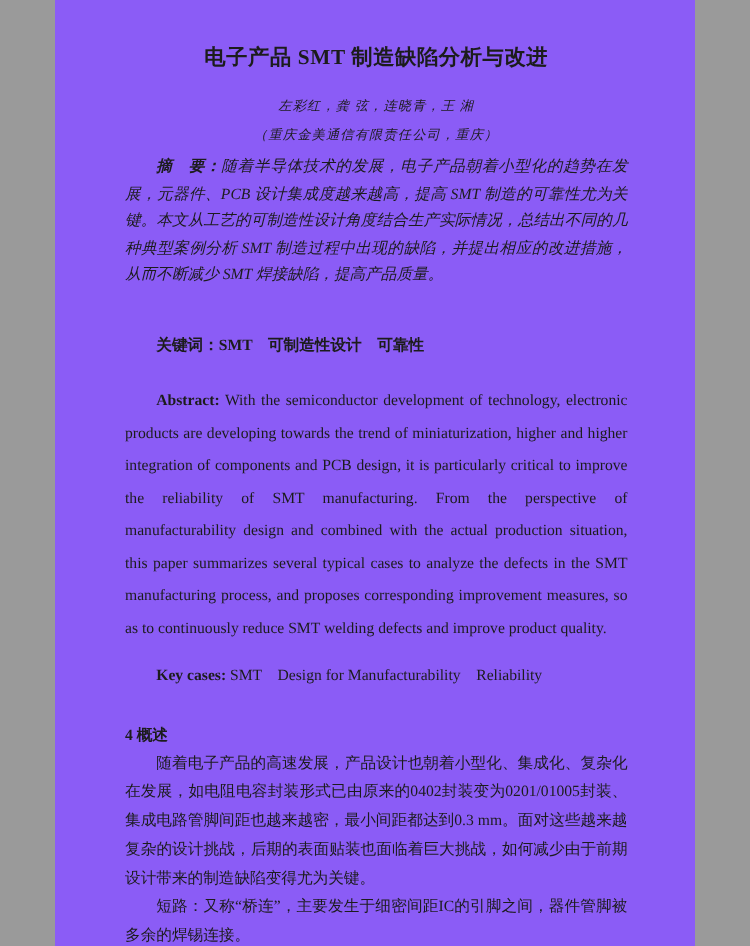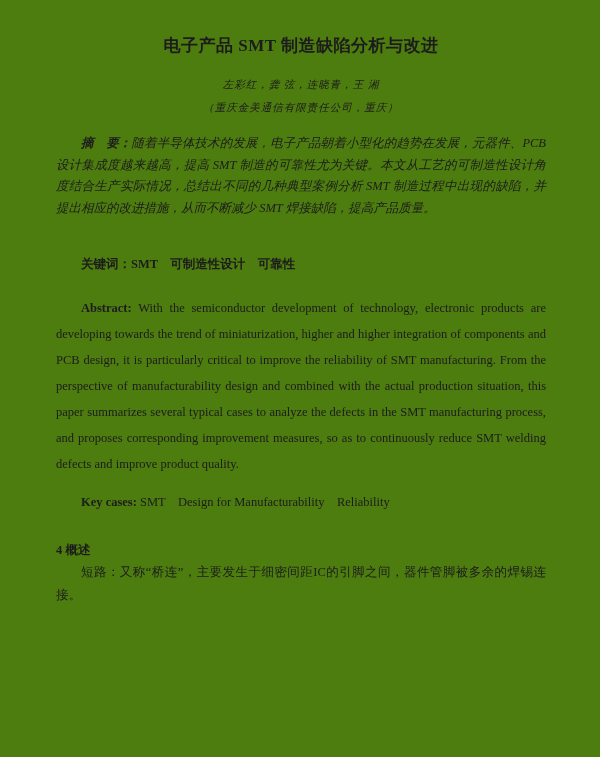--- a/index.html
+++ b/index.html
@@ -2,24 +2,24 @@
 <html><head>
 <meta charset="utf-8">
 <style>
   html, body {
     margin: 0;
     padding: 0;
     background: #9a9a9a;
   }
   .page {
     position: relative;
-    width: 600px;
+    width: 512px;
     height: 757px;
     margin: 0 auto;
-    background: #4d7c0f;
+    background: #8b5cf6;
     box-sizing: border-box;
     padding: 26px 54px 8px 56px;
     font-family: "Liberation Serif", "DejaVu Serif", serif;
     color: #1c1c1c;
     overflow: hidden;
   }
   .doc-title {
     text-align: center;
     font-weight: bold;
     font-size: 17px;
@@ -41,21 +41,21 @@
     letter-spacing: 1px;
   }
   .para {
     font-size: 12.5px;
     line-height: 21.5px;
     text-align: justify;
     text-indent: 2em;
     margin: 0;
   }
   .abstract-cn {
-    margin-top: 18px;
+    margin-top: 8px;
     font-style: italic;
   }
   .keywords-cn {
     margin-top: 35px;
     font-weight: bold;
     font-style: normal;
     line-height: 21px;
   }
   .abstract-en {
     margin-top: 20px;
@@ -93,17 +93,18 @@
   <p class="para abstract-cn"><span class="bold">摘　要：</span><span>随着半导体技术的发展，电子产品朝着小型化的趋势在发展，元器件、PCB 设计集成度越来越高，提高 SMT 制造的可靠性尤为关键。本文从工艺的可制造性设计角度结合生产实际情况，总结出不同的几种典型案例分析 SMT 制造过程中出现的缺陷，并提出相应的改进措施，从而不断减少 SMT 焊接缺陷，提高产品质量。</span></p>
 
   <p class="para keywords-cn"><span>关键词：</span><span class="preserve">SMT　可制造性设计　可靠性</span></p>
 
   <p class="para abstract-en"><span class="bold">Abstract:</span><span> With the semiconductor development of technology, electronic products are developing towards the trend of miniaturization, higher and higher integration of components and PCB design, it is particularly critical to improve the reliability of SMT manufacturing. From the perspective of manufacturability design and combined with the actual production situation, this paper summarizes several typical cases to analyze the defects in the SMT manufacturing process, and proposes corresponding improvement measures, so as to continuously reduce SMT welding defects and improve product quality.</span></p>
 
   <p class="para keywords-en"><span class="bold">Key cases:</span><span class="preserve"> SMT    Design for Manufacturability    Reliability</span></p>
 
   <p class="para section-heading">4 概述</p>
 
+  <p class="para body-para">随着电子产品的高速发展，产品设计也朝着小型化、集成化、复杂化在发展，如电阻电容封装形式已由原来的0402封装变为0201/01005封装、集成电路管脚间距也越来越密，最小间距都达到0.3 mm。面对这些越来越复杂的设计挑战，后期的表面贴装也面临着巨大挑战，如何减少由于前期设计带来的制造缺陷变得尤为关键。</p>
 
 
   <p class="para body-para">短路：又称“桥连”，主要发生于细密间距IC的引脚之间，器件管脚被多余的焊锡连接。</p>
 
 </div>
 
 </body></html>

